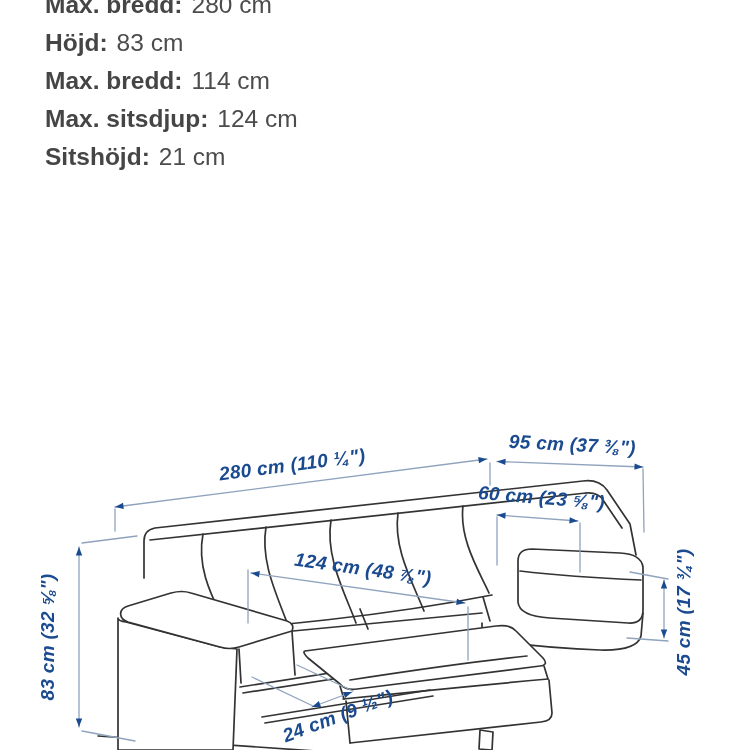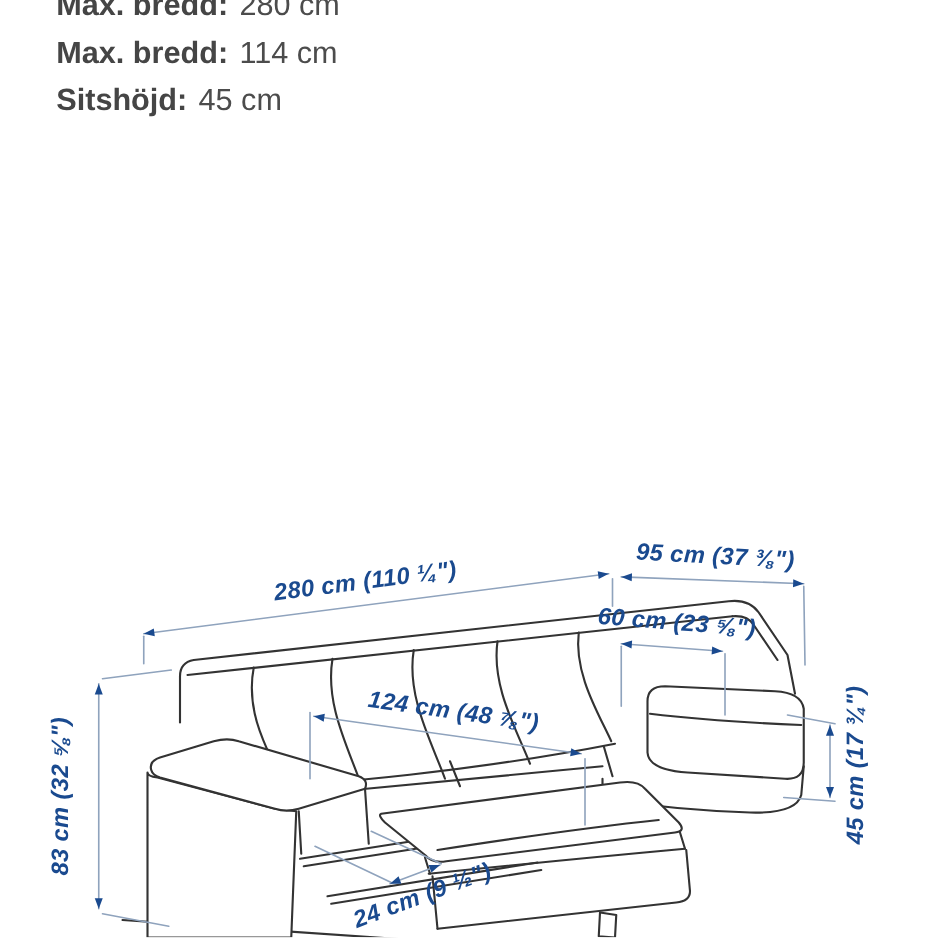--- a/index.html
+++ b/index.html
@@ -27,24 +27,30 @@
 </head>
 <body>
 
 <div class="screen">
 
   <section class="specs">
     <div class="spec-row">
       <span class="spec-label">Max. bredd:</span><span class="spec-value">280 cm</span>
     </div>
     <div class="spec-row">
+      <span class="spec-label">Höjd:</span><span class="spec-value">83 cm</span>
+    </div>
+    <div class="spec-row">
       <span class="spec-label">Max. bredd:</span><span class="spec-value">114 cm</span>
     </div>
     <div class="spec-row">
-      <span class="spec-label">Sitshöjd:</span><span class="spec-value">45 cm</span>
+      <span class="spec-label">Max. sitsdjup:</span><span class="spec-value">124 cm</span>
+    </div>
+    <div class="spec-row">
+      <span class="spec-label">Sitshöjd:</span><span class="spec-value">21 cm</span>
     </div>
   </section>
 
   <figure class="diagram">
     <svg width="750" height="325" viewBox="0 0 750 325">
 
       <g>
         <path class="art" d="M144,153 L144,116 Q144,105 155,103 L583,56 Q599,54 607,65 L630,99 L636,130"></path>
         <path class="art" d="M150,115 L586,68"></path>
         <path class="art" d="M586,68 Q598,67 603,75 L622,103"></path>

